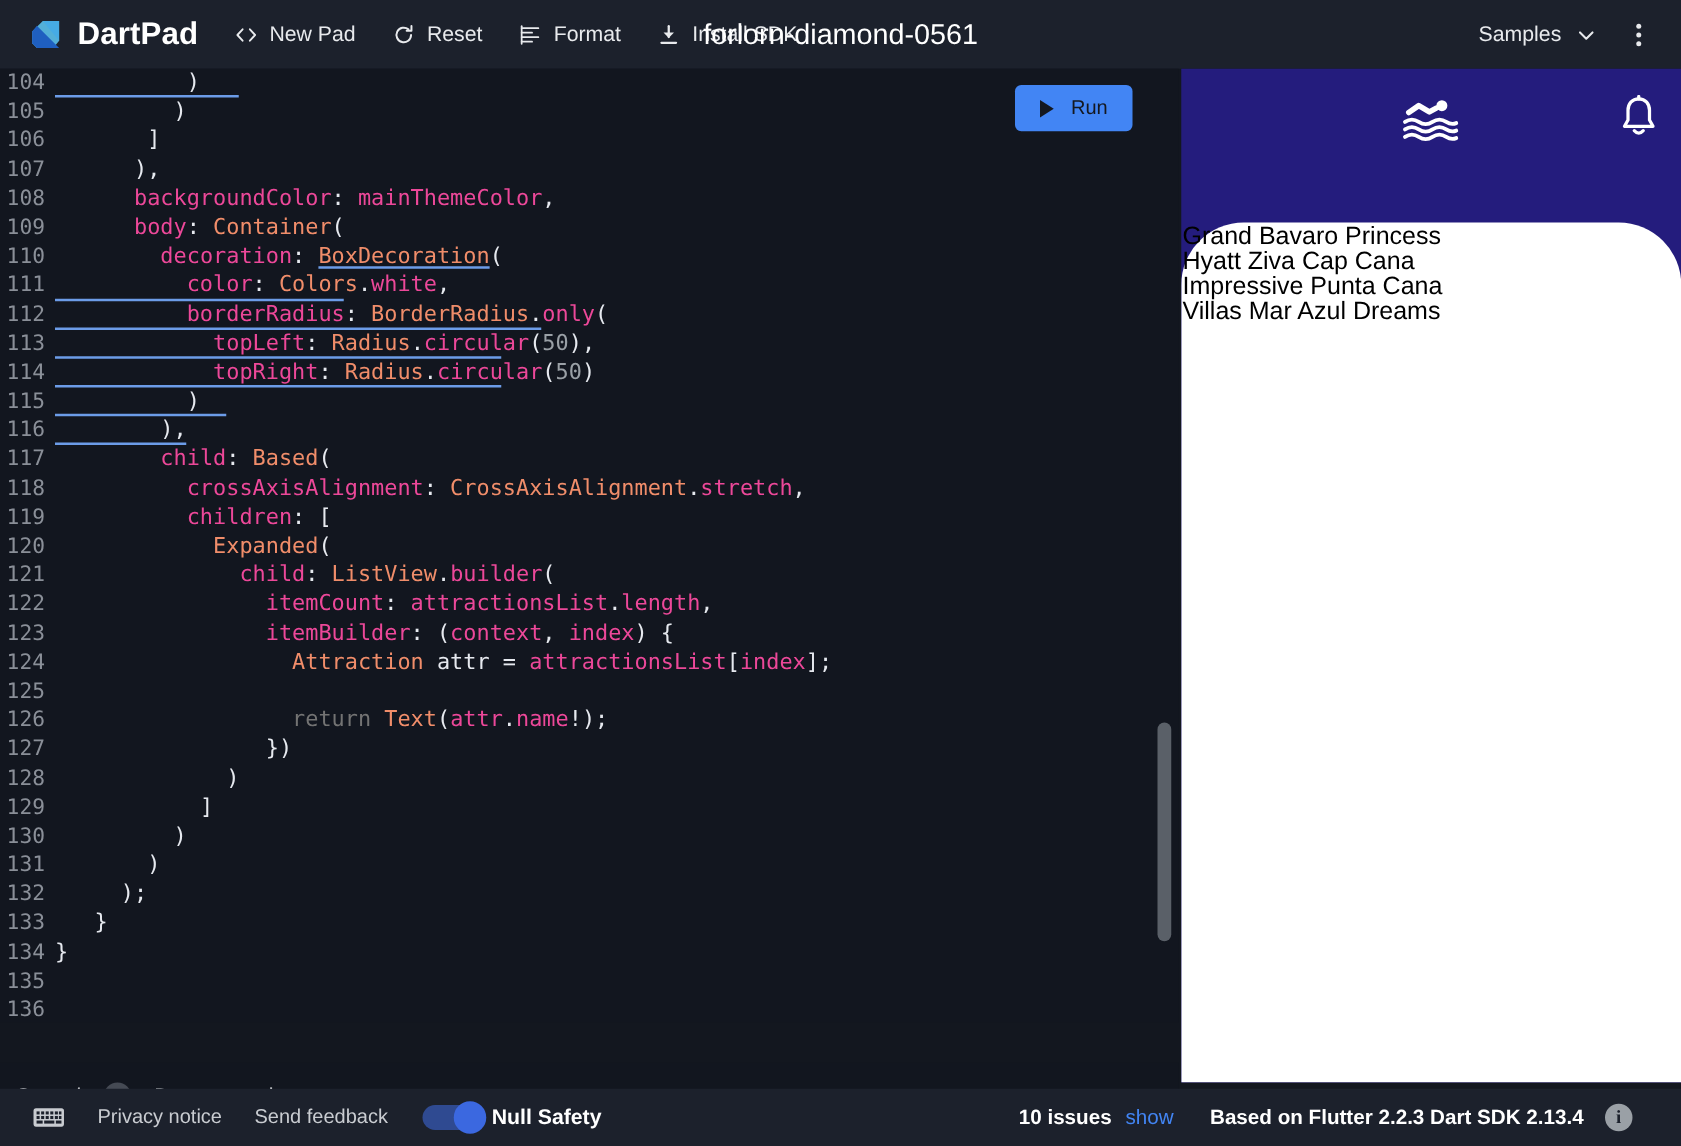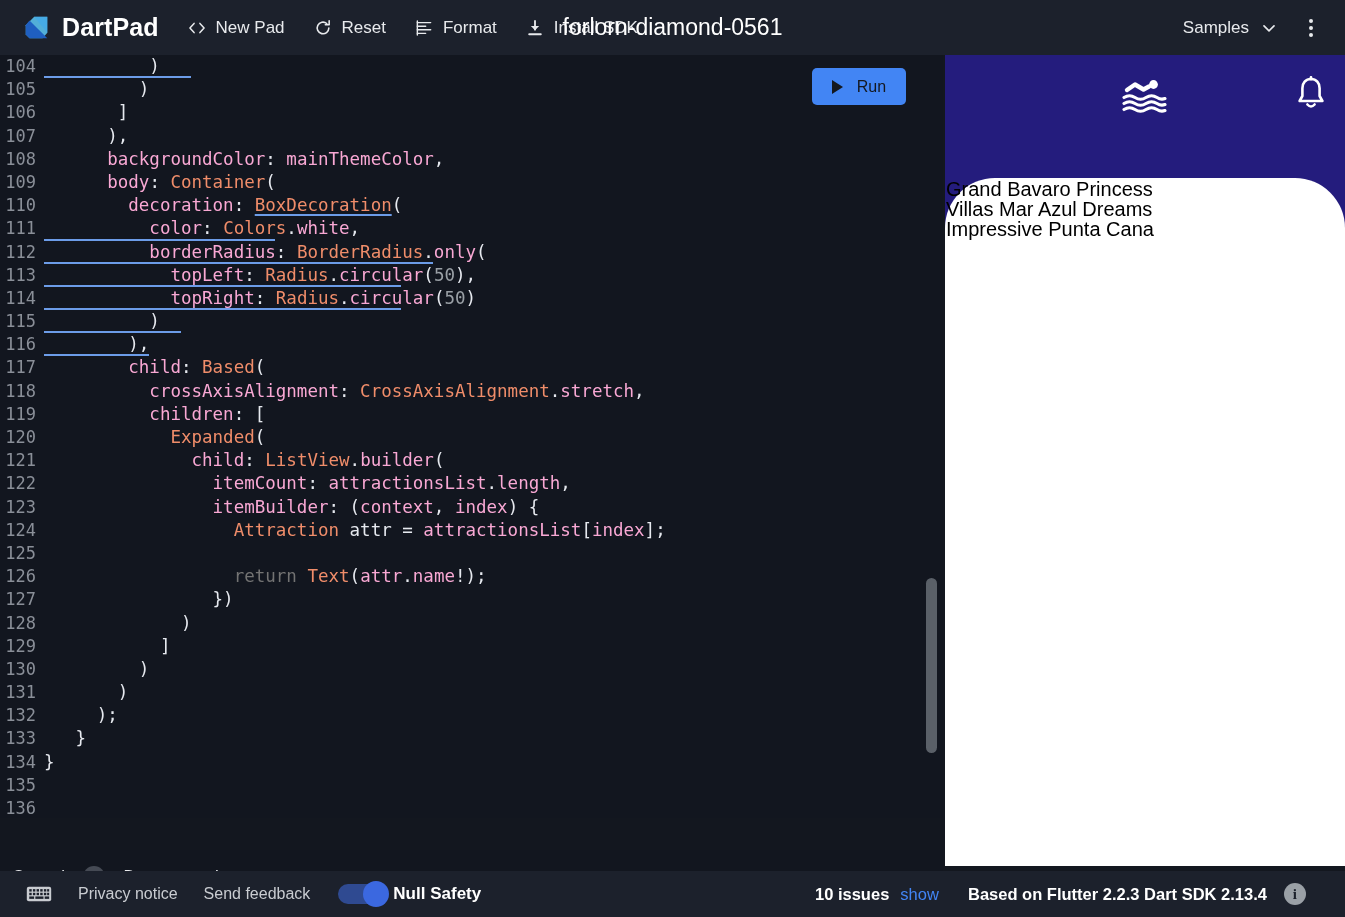--- a/index.html
+++ b/index.html
@@ -61,21 +61,21 @@
   .code-line { display: flex; height: 23.2px; align-items: flex-start; position: relative; }
   .ln {
     width: 44px; min-width: 44px; text-align: right; color: #8a8f98;
     padding-right: 8px; font-size: 17px; user-select: none;
   }
   .ltext { position: relative; white-space: pre; color: #e6e9ef; }
   .ltext .u {
     position: absolute; left: 0; bottom: 0px; height: 2px;
     background: #6c9ce8;
   }       
-  .prop { color: #f9a8d4; }       
+  .prop { color: #ec4899; }       
   .typ  { color: #f08d6a; }       
   .num  { color: #9aa0a6; }       
   .ret  { color: #737373; }       
   .pn   { color: #e6e9ef; }       
   .ul   { text-decoration: underline; text-decoration-color: #6c9ce8;
           text-underline-offset: 3px; text-decoration-thickness: 2px; }
 
   
   #run-btn {
     position: absolute; left: 812px; top: 68px; width: 94px; height: 37px;
@@ -450,16 +450,17 @@
     </svg>
     <svg id="bell-ico" viewBox="0 0 30 36">
       <path d="M15 3 C9.6 3 6.4 7 6.4 12.2 L6.4 20 L3.6 25 L26.4 25 L23.6 20 L23.6 12.2 C23.6 7 20.4 3 15 3 Z" fill="none" stroke="#ffffff" stroke-width="2.6" stroke-linejoin="round"></path>
       <path d="M15 1.2 L15 3.2" stroke="#ffffff" stroke-width="2.6" stroke-linecap="round"></path>
       <path d="M11.4 28.5 q3.6 4 7.2 0" fill="none" stroke="#ffffff" stroke-width="2.6" stroke-linecap="round"></path>
     </svg>
   </div>
   <div id="white-sheet"></div>
   <div id="attractions-list">
       <div class="attraction" style="top: 0px;">Grand Bavaro Princess</div>
+      <div class="attraction" style="top: 20px;">Hyatt Ziva Cap Cana</div>
+      <div class="attraction" style="top: 40px;">Impressive Punta Cana</div>
       <div class="attraction" style="top: 60px;">Villas Mar Azul Dreams</div>
-      <div class="attraction" style="top: 40px;">Impressive Punta Cana</div>
     </div>
 </div>
 
 </body></html>

